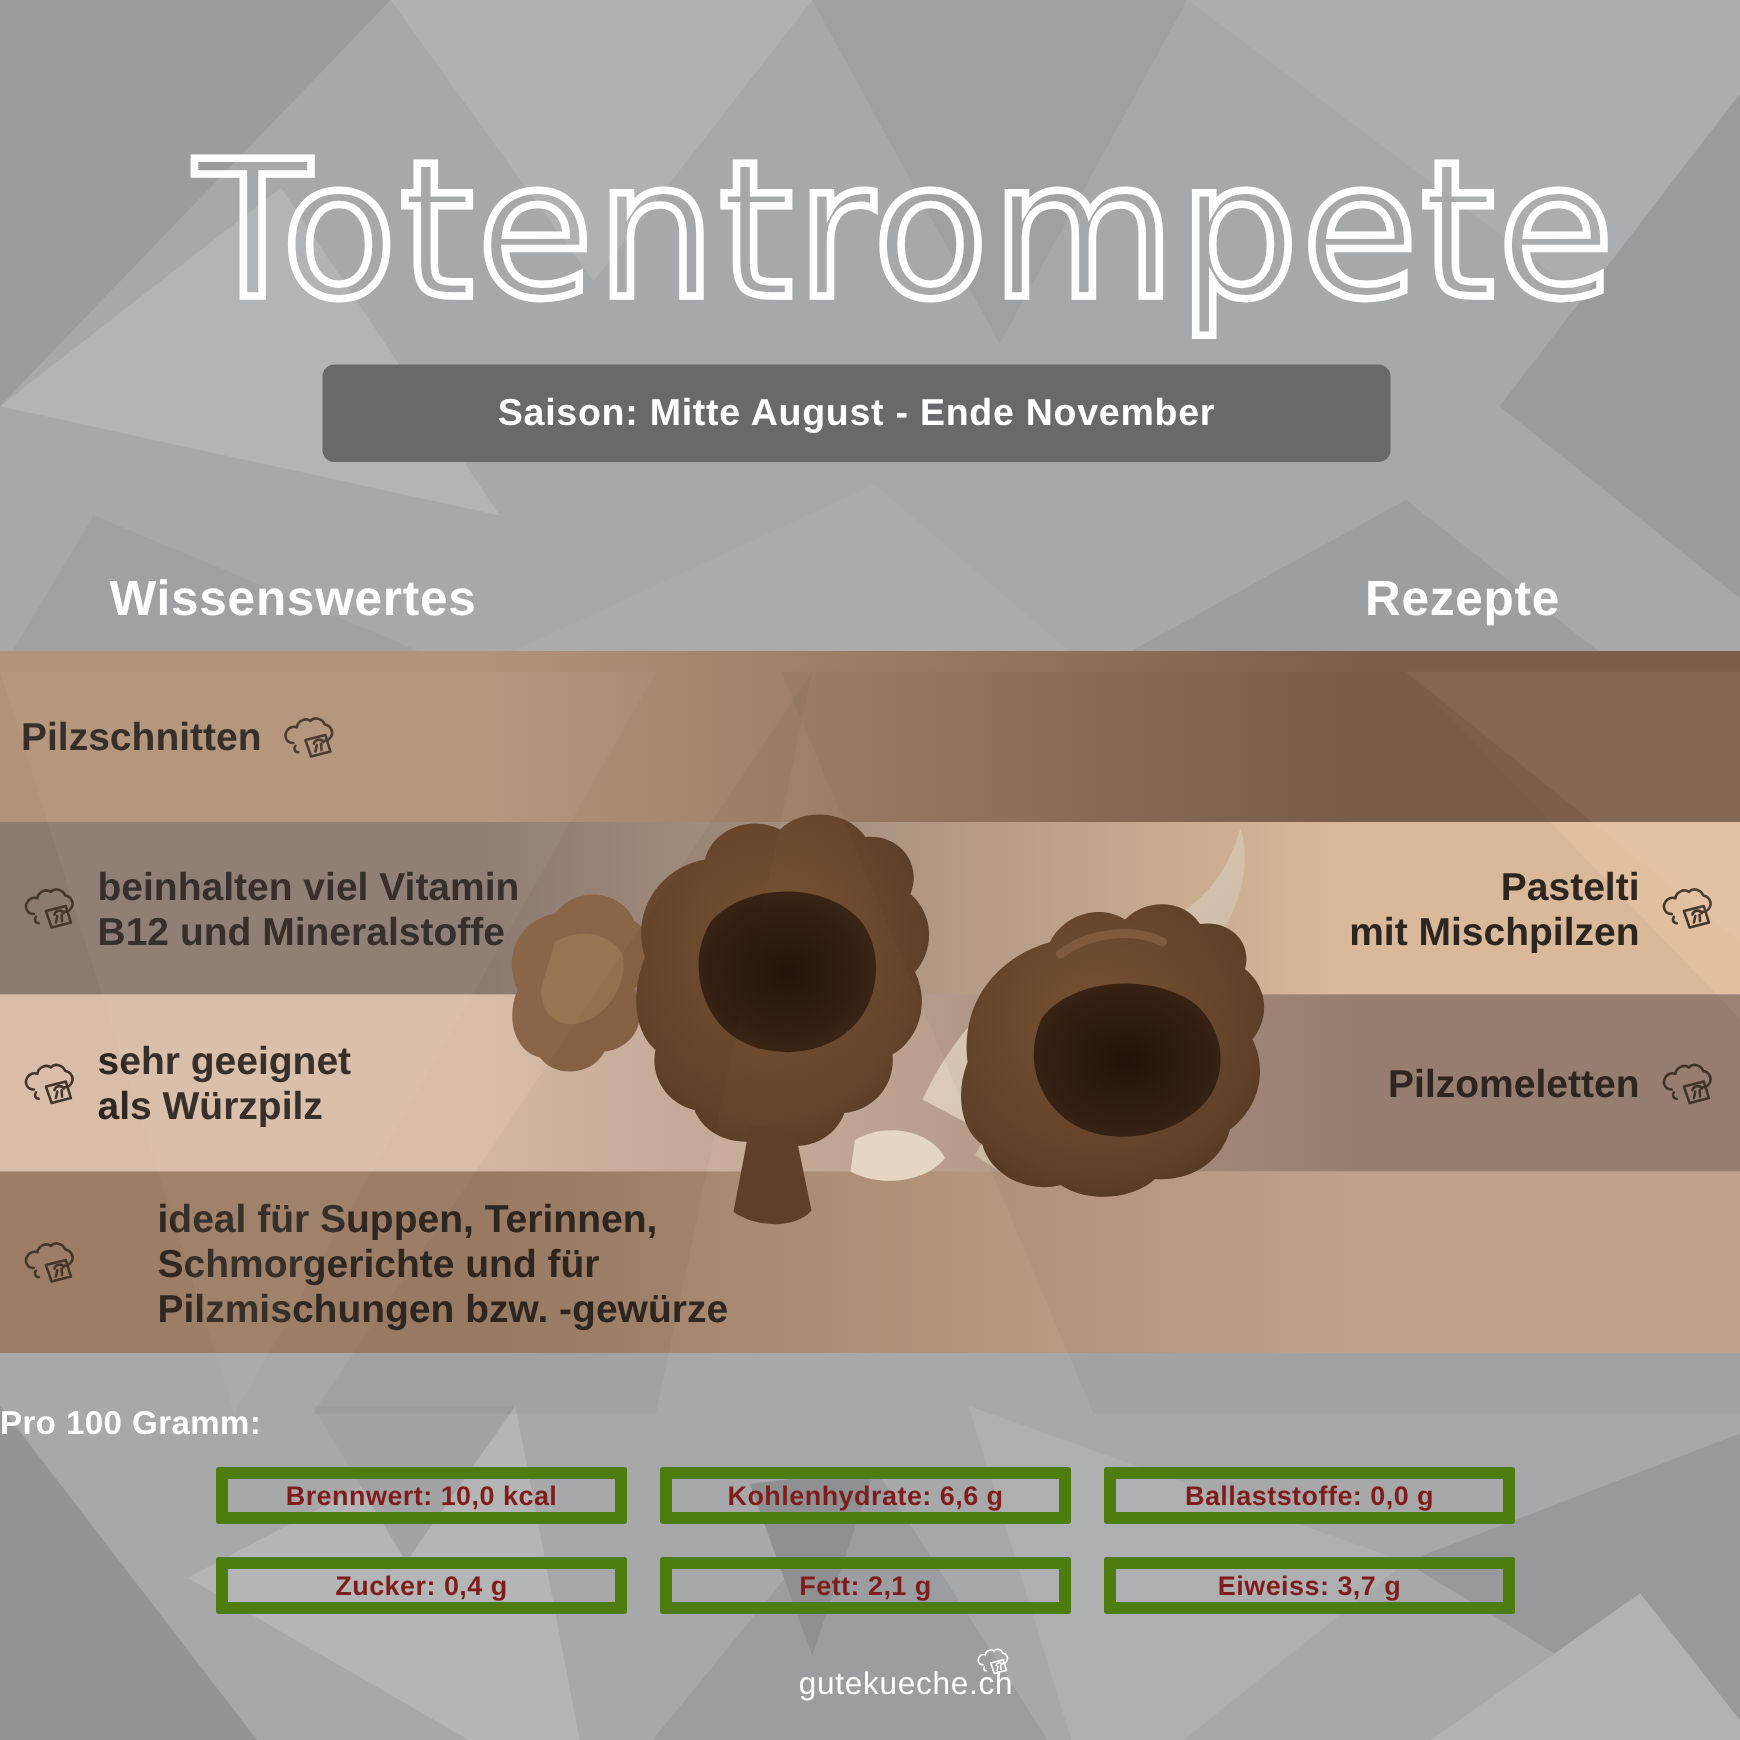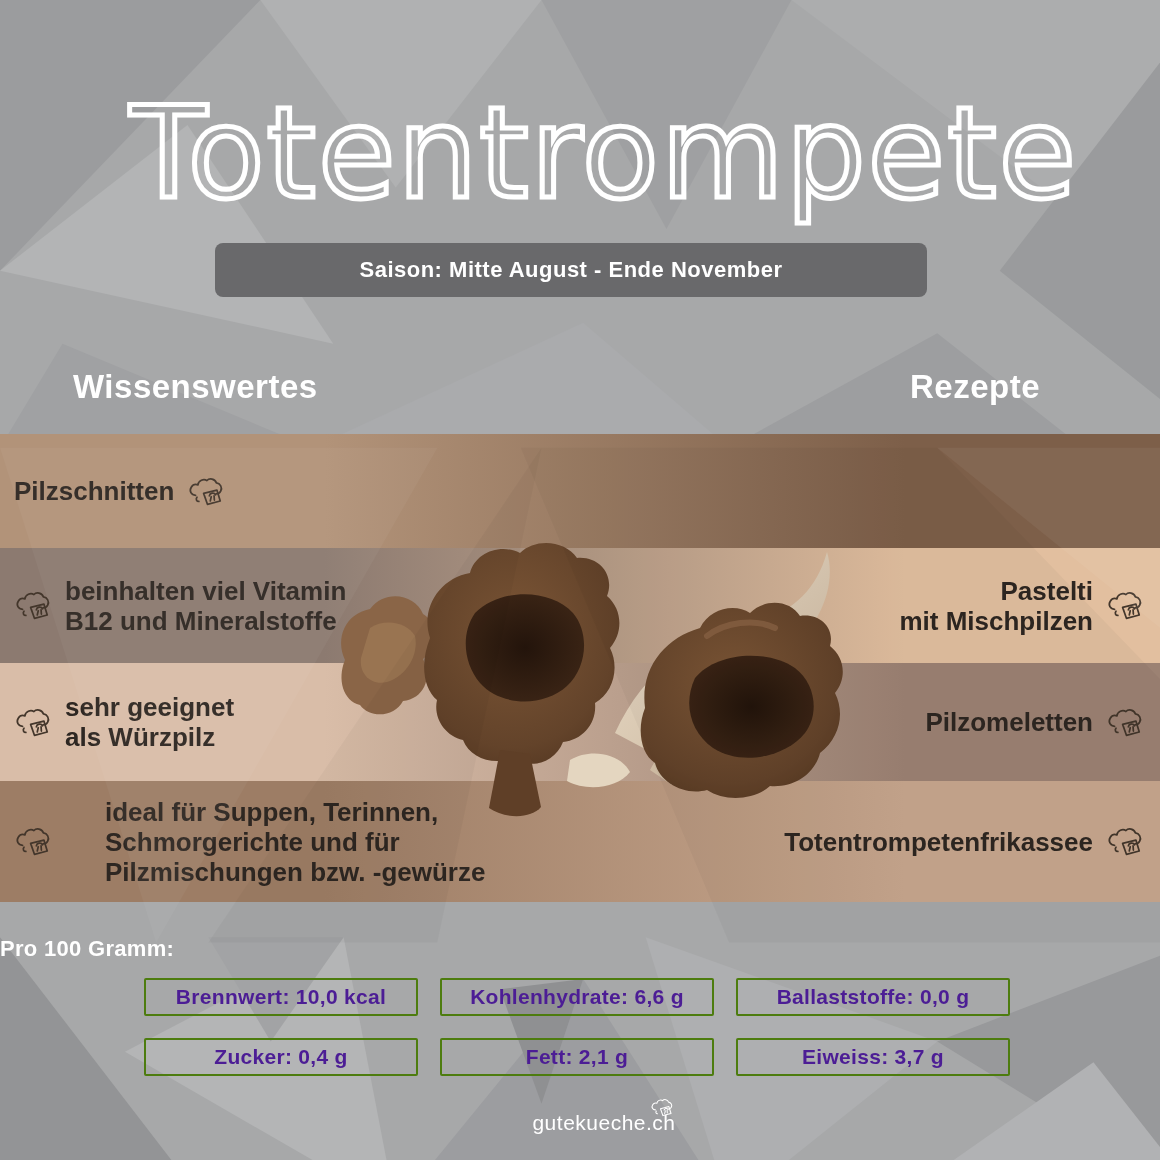--- a/index.html
+++ b/index.html
@@ -15,27 +15,27 @@
   .title{
     position:absolute;left:0;top:68px;width:100%;height:170px;
     display:flex;align-items:center;justify-content:center;
     font-family:"DejaVu Sans","Liberation Sans",sans-serif;
     font-size:126px;font-weight:400;letter-spacing:2px;
     color:transparent;-webkit-text-stroke:5px #ffffff;
     white-space:nowrap;
   }
   
   .season{
-    position:absolute;left:215px;top:243px;width:712px;height:54px;
+    position:absolute;left:215px;top:243px;width:712px;height:65px;
     border-radius:8px;display:flex;align-items:center;justify-content:center;
-    color:#fff;font-size:22px;font-weight:bold;letter-spacing:.5px;
+    color:#fff;font-size:25px;font-weight:bold;letter-spacing:.5px;
   }
   
   .col-header{
-    position:absolute;top:368px;color:#fff;font-size:33px;font-weight:bold;
+    position:absolute;top:380px;color:#fff;font-size:33px;font-weight:bold;
     letter-spacing:.5px;
   }
   .col-header.left{left:73px;}
   .col-header.right{right:168px;}
   
   .band{
     position:absolute;left:0;width:1160px;
     display:flex;align-items:center;justify-content:space-between;
     padding:0 16px 0 14px;box-sizing:border-box;
   }
@@ -56,23 +56,23 @@
   .nutri-heading{
     position:absolute;left:0;top:936px;width:100%;
     color:#fff;font-size:22px;font-weight:bold;letter-spacing:.3px;
   }
   .nutri-grid{
     position:absolute;left:144px;top:978px;width:866px;
     display:grid;grid-template-columns:repeat(3,274px);grid-auto-rows:38px;
     column-gap:22px;row-gap:22px;
   }
   .nutri-box{
-    border:2px solid #4d7c0f;border-radius:2px;box-sizing:border-box;
+    border:8px solid #4d7c0f;border-radius:2px;box-sizing:border-box;
     display:flex;align-items:center;justify-content:center;
-    color:#4c1d95;font-size:21px;font-weight:bold;letter-spacing:.3px;
+    color:#7f1d1d;font-size:18px;font-weight:bold;letter-spacing:.3px;
   }
   
   .footer{
     position:absolute;left:0;top:1100px;width:100%;height:46px;
     display:flex;align-items:center;justify-content:center;
   }
   .brand{position:relative;color:#fff;font-size:21px;font-weight:normal;letter-spacing:.5px;}
   .brand .hat-mini{
     position:absolute;left:calc(50% + 46px);top:-14px;width:24px;height:21px;color:#fff;
   }
@@ -170,26 +170,20 @@
 
   <div class="band band4" style="background: linear-gradient(90deg, rgb(157, 125, 101) 0%, rgb(157, 125, 101) 28%, rgb(200, 167, 142) 78%, rgb(200, 167, 142) 100%);">
     <div class="fact">
       <svg class="hat-icon">
           <use href="#icon-hat"></use>
         </svg>
       <span class="fact-text" style="color: rgb(46, 39, 34); margin-left: 40px;">ideal für Suppen, Terinnen,
 Schmorgerichte und für
 Pilzmischungen bzw. -gewürze</span>
     </div>
-    <div class="recipe">
-      <span class="recipe-text" style="color: rgb(46, 39, 34);">Totentrompetenfrikassee</span>
-      <svg class="hat-icon">
-          <use href="#icon-hat"></use>
-        </svg>
-    </div>
   </div>
 
   <svg class="mushroom" viewBox="0 0 530 300">
     <defs>
       <radialGradient id="capG" cx="45%" cy="40%" r="75%">
         <stop offset="0%" stop-color="#7c5636"></stop>
           <stop offset="70%" stop-color="#63432a"></stop>
           <stop offset="100%" stop-color="#4e321e"></stop>
       </radialGradient>
       <radialGradient id="throatG" cx="50%" cy="50%" r="70%">

